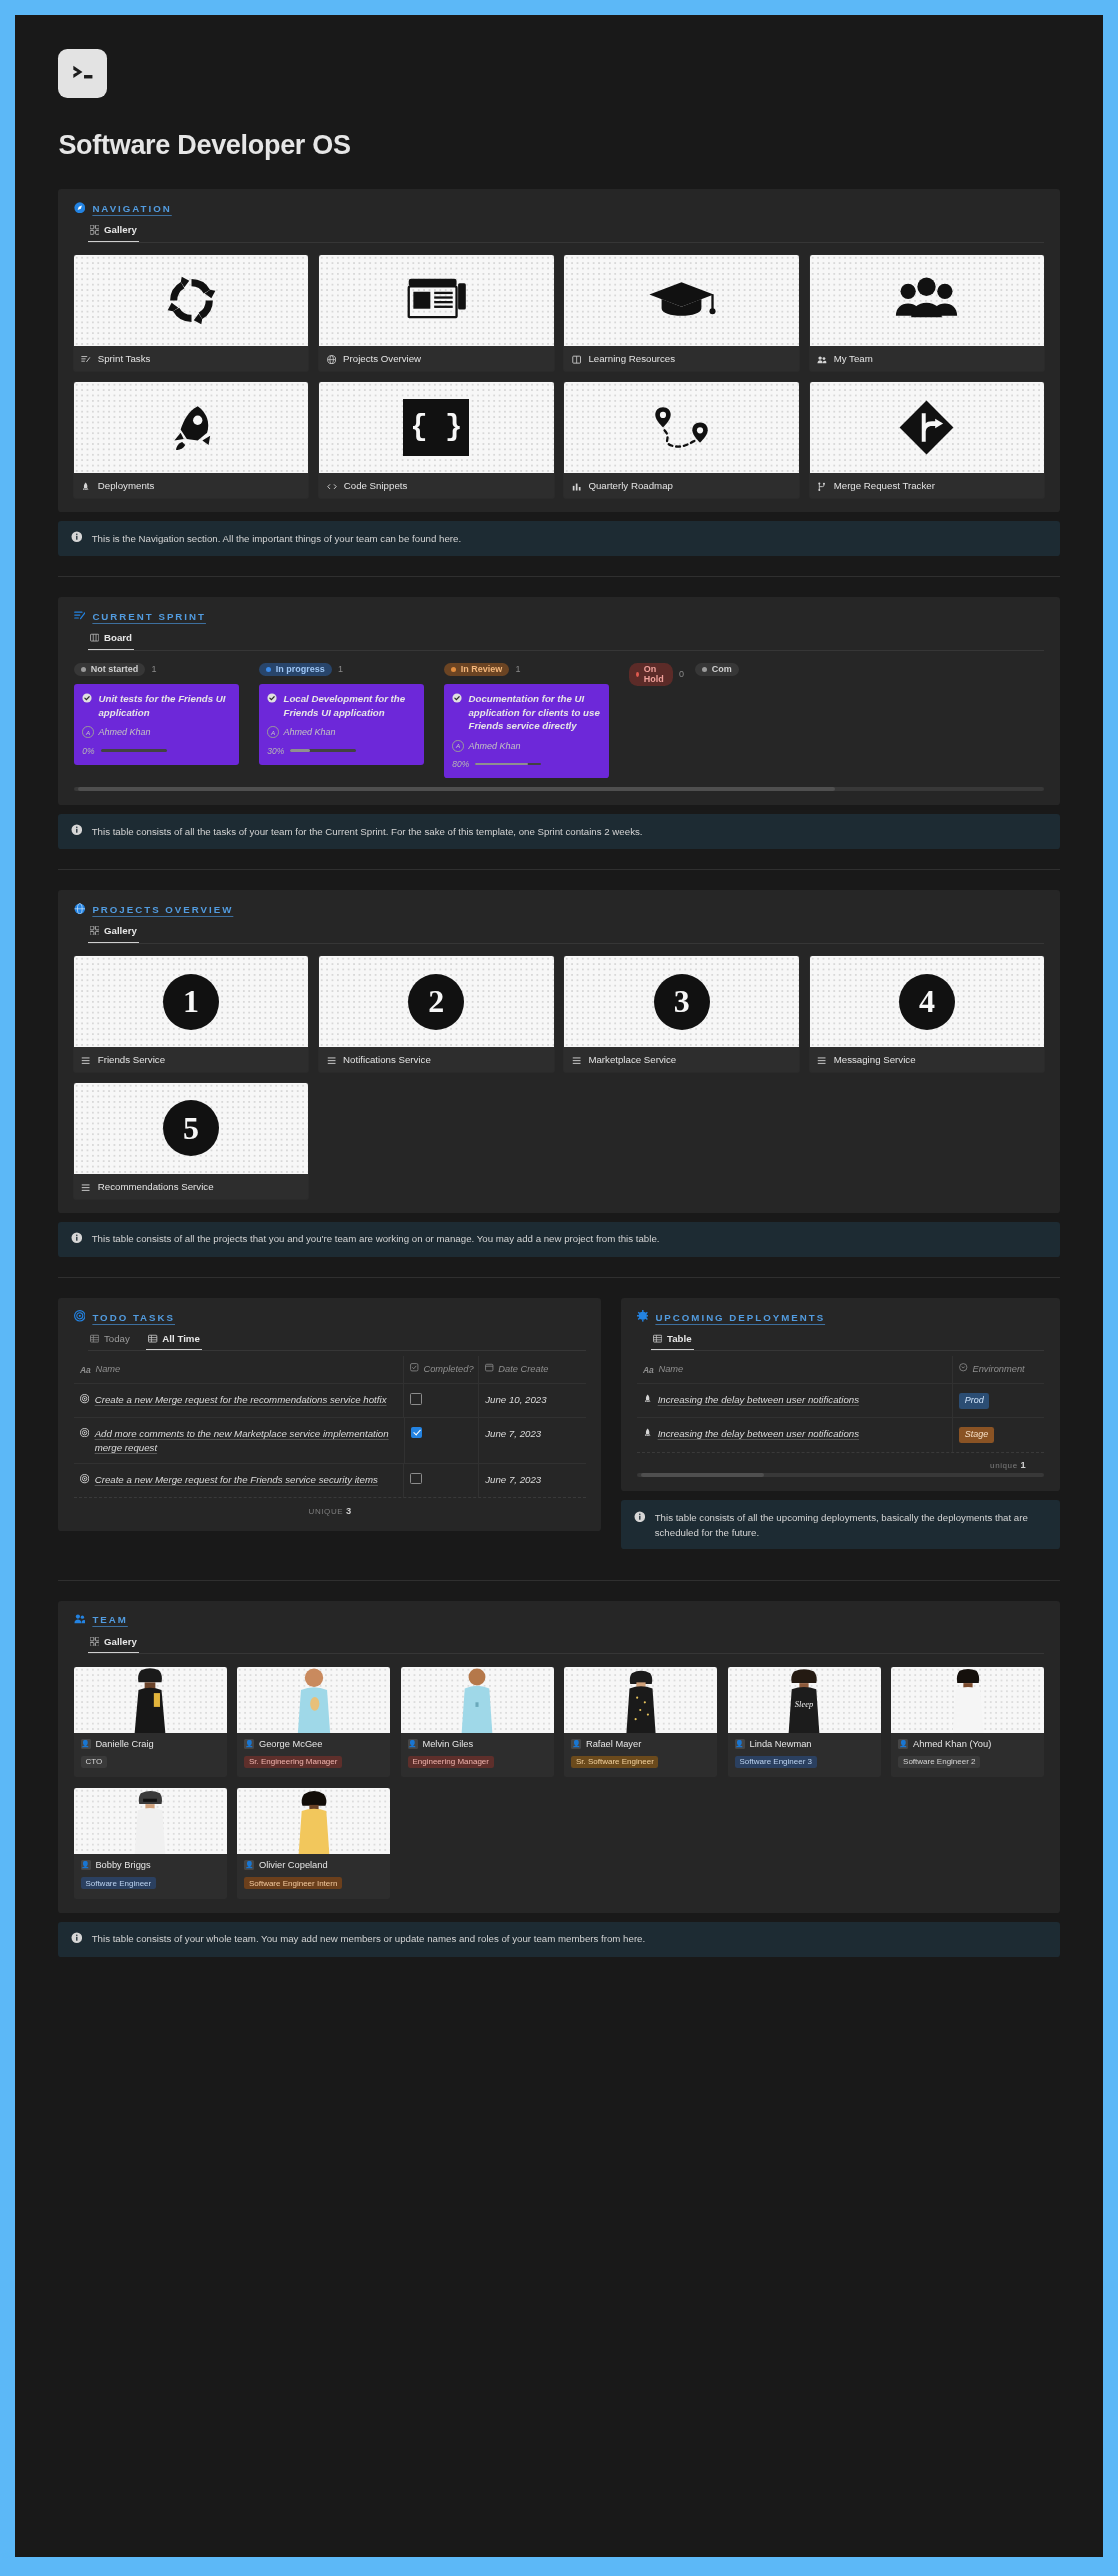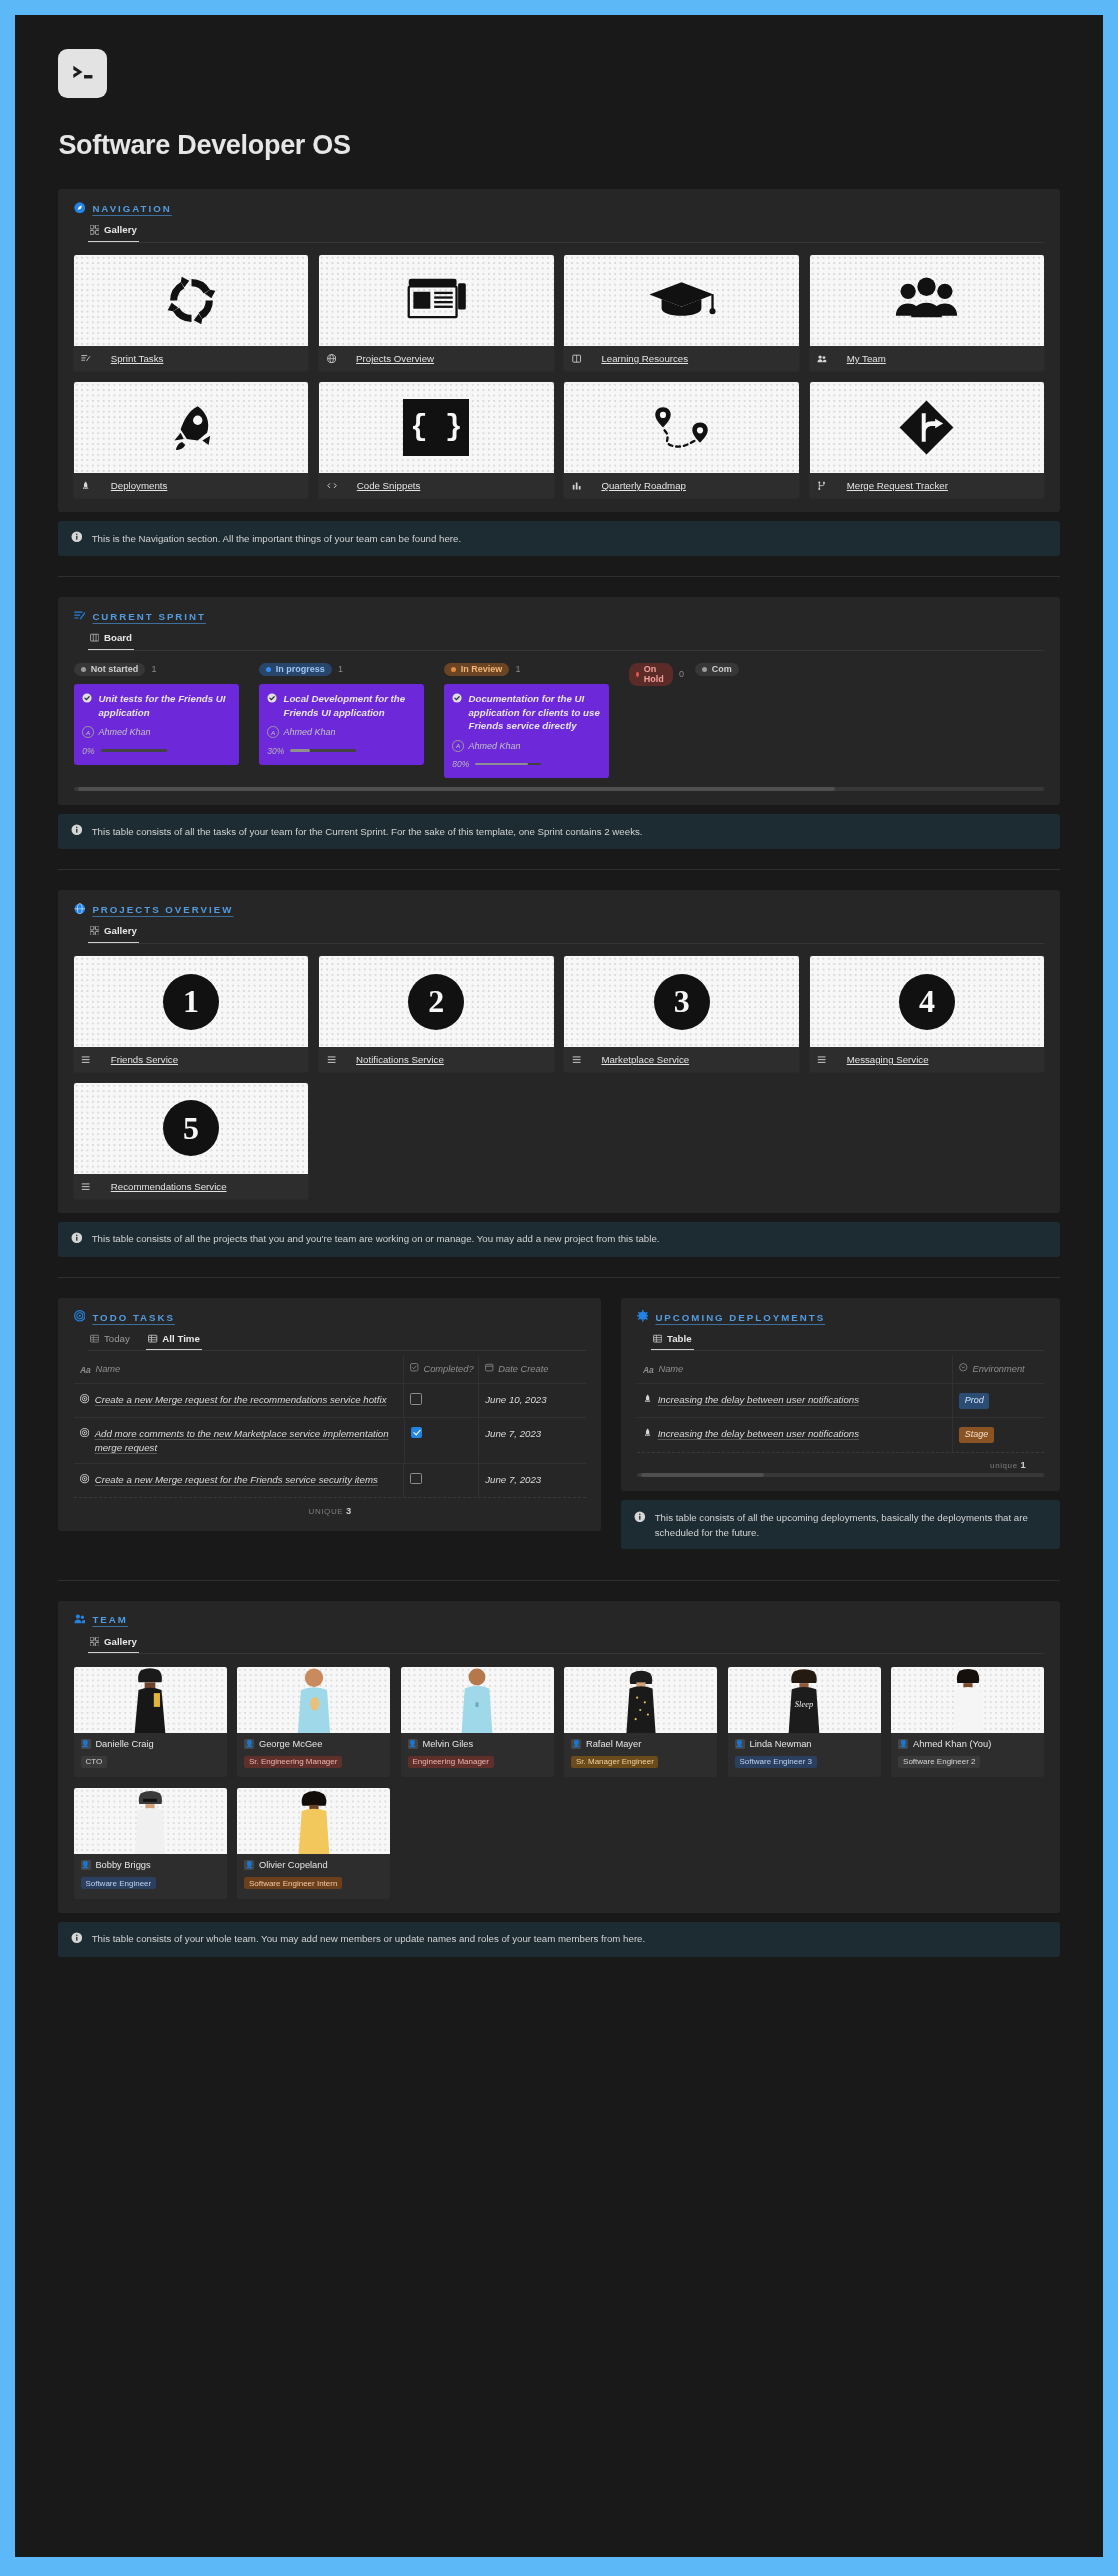--- a/index.html
+++ b/index.html
@@ -102,22 +102,22 @@
     height: 91px;
     background: #f7f7f7;
     background-image: radial-gradient(#d8d8d8 0.8px, transparent 0.8px);
     background-size: 5.4px 5.4px;
     display: flex; align-items: center; justify-content: center;
   }
   .gcard .cap {
     padding: 7px 7.7px;
     font-size: 9.7px;
     color: #e3e3e3;
-    display: flex; align-items: center; gap: 20px;
-    white-space: nowrap; overflow: hidden; text-overflow: ellipsis; text-decoration: underline;
+    display: flex; align-items: flex-end; gap: 7px;
+    white-space: nowrap; overflow: hidden; text-overflow: ellipsis;
   }
   .cap-ico { flex:0 0 auto; display:inline-flex; }
 
   
   .board {
     display: flex; gap: 20px;
     margin-top: 12.4px;
     overflow: hidden;
   }
   .bcol { width: 165px; flex: 0 0 auto; }
@@ -1044,21 +1044,21 @@
                   <circle cx="44" cy="62" r="1.4"></circle>
                   <circle cx="28" cy="68" r="1.4"></circle>
                 </g>
               </g>
             </svg>
         </div>
         <div class="nm">
           <span class="mini-ava">👤</span>
           <span>Rafael Mayer</span>
         </div>
-        <div class="role"><span class="rtag r-srswe">Sr. Manager Engineer</span></div>
+        <div class="role"><span class="rtag r-srswe">Sr. Software Engineer</span></div>
       </div>
 
       <div class="tcard">
         <div class="thumb">
           <svg width="54" height="66" viewBox="0 0 70 86">
               <g>
                 <path d="M22 6 q13 -6 26 0 q5 6 3 15 h-32 q-2 -9 3 -15z" fill="#241a12"></path>
                 <rect x="29" y="21" width="12" height="8" fill="#8d5a3b"></rect>
                 <path d="M19 29 q16 -6 32 0 l4 57 h-40z" fill="#1c1c1c"></path>
                 <text x="35" y="52" font-size="11" fill="#f2f2f2" text-anchor="middle" font-family="'Liberation Serif',serif" font-style="italic">Sleep</text>

